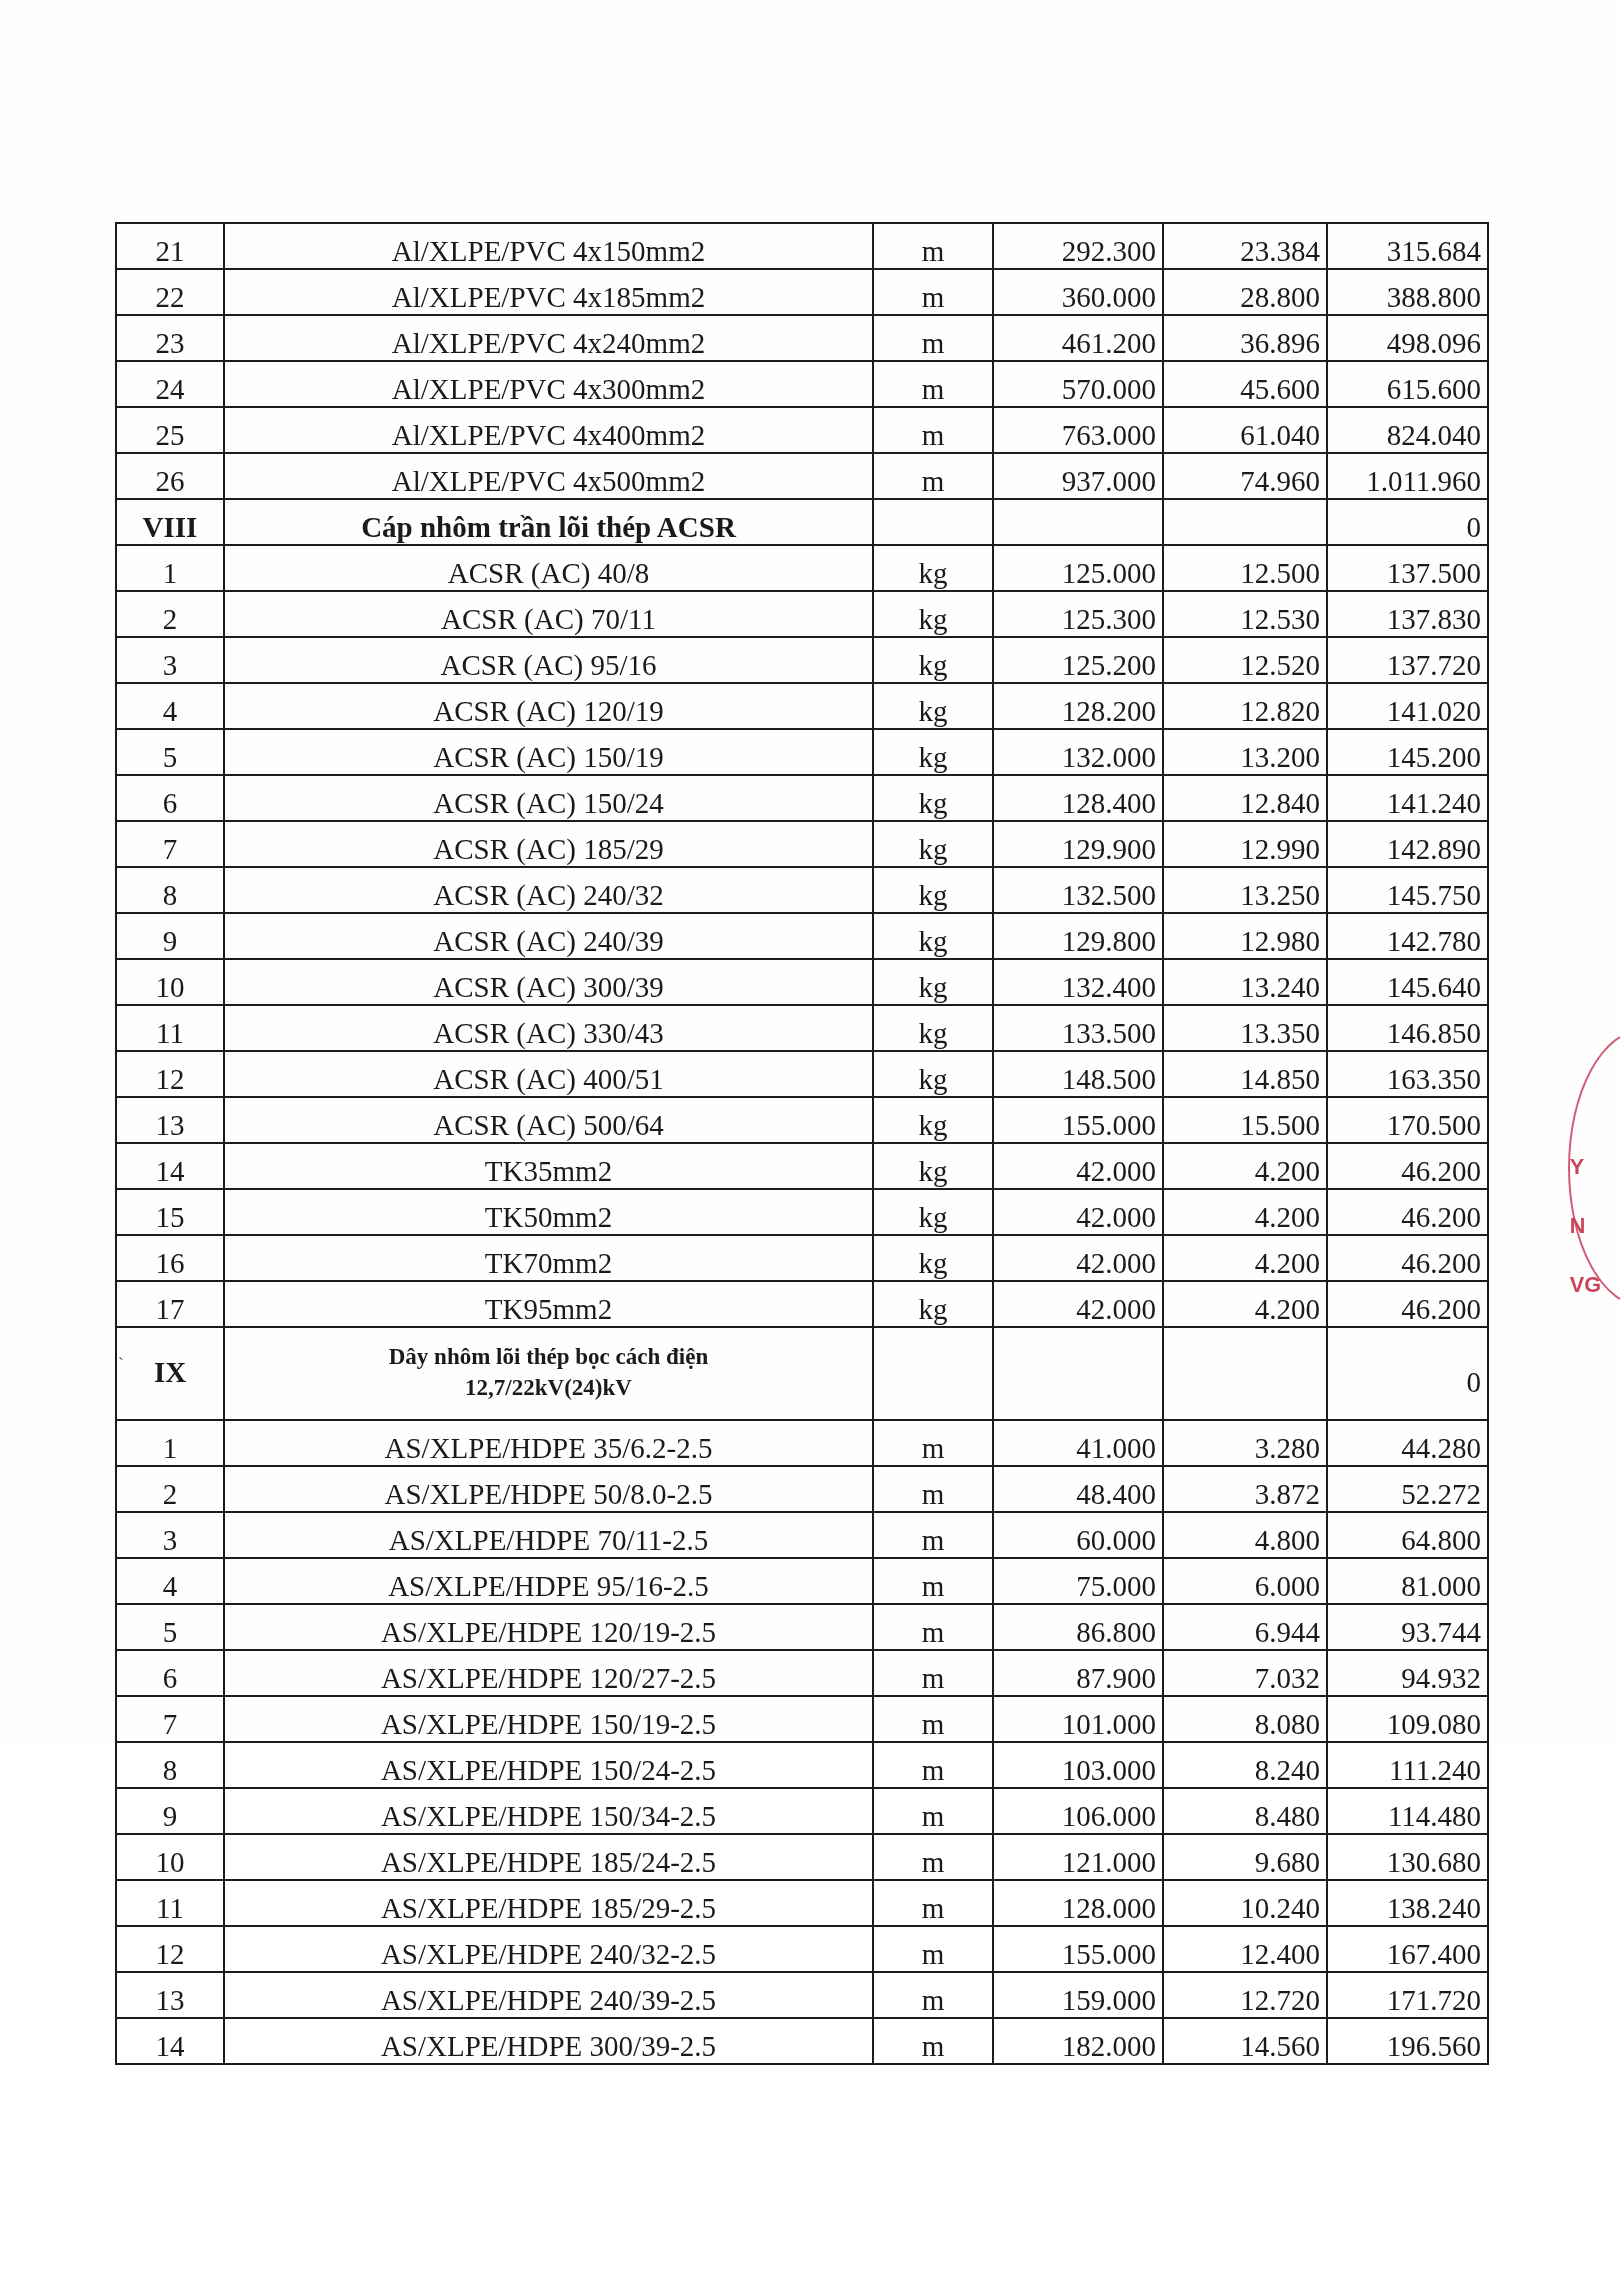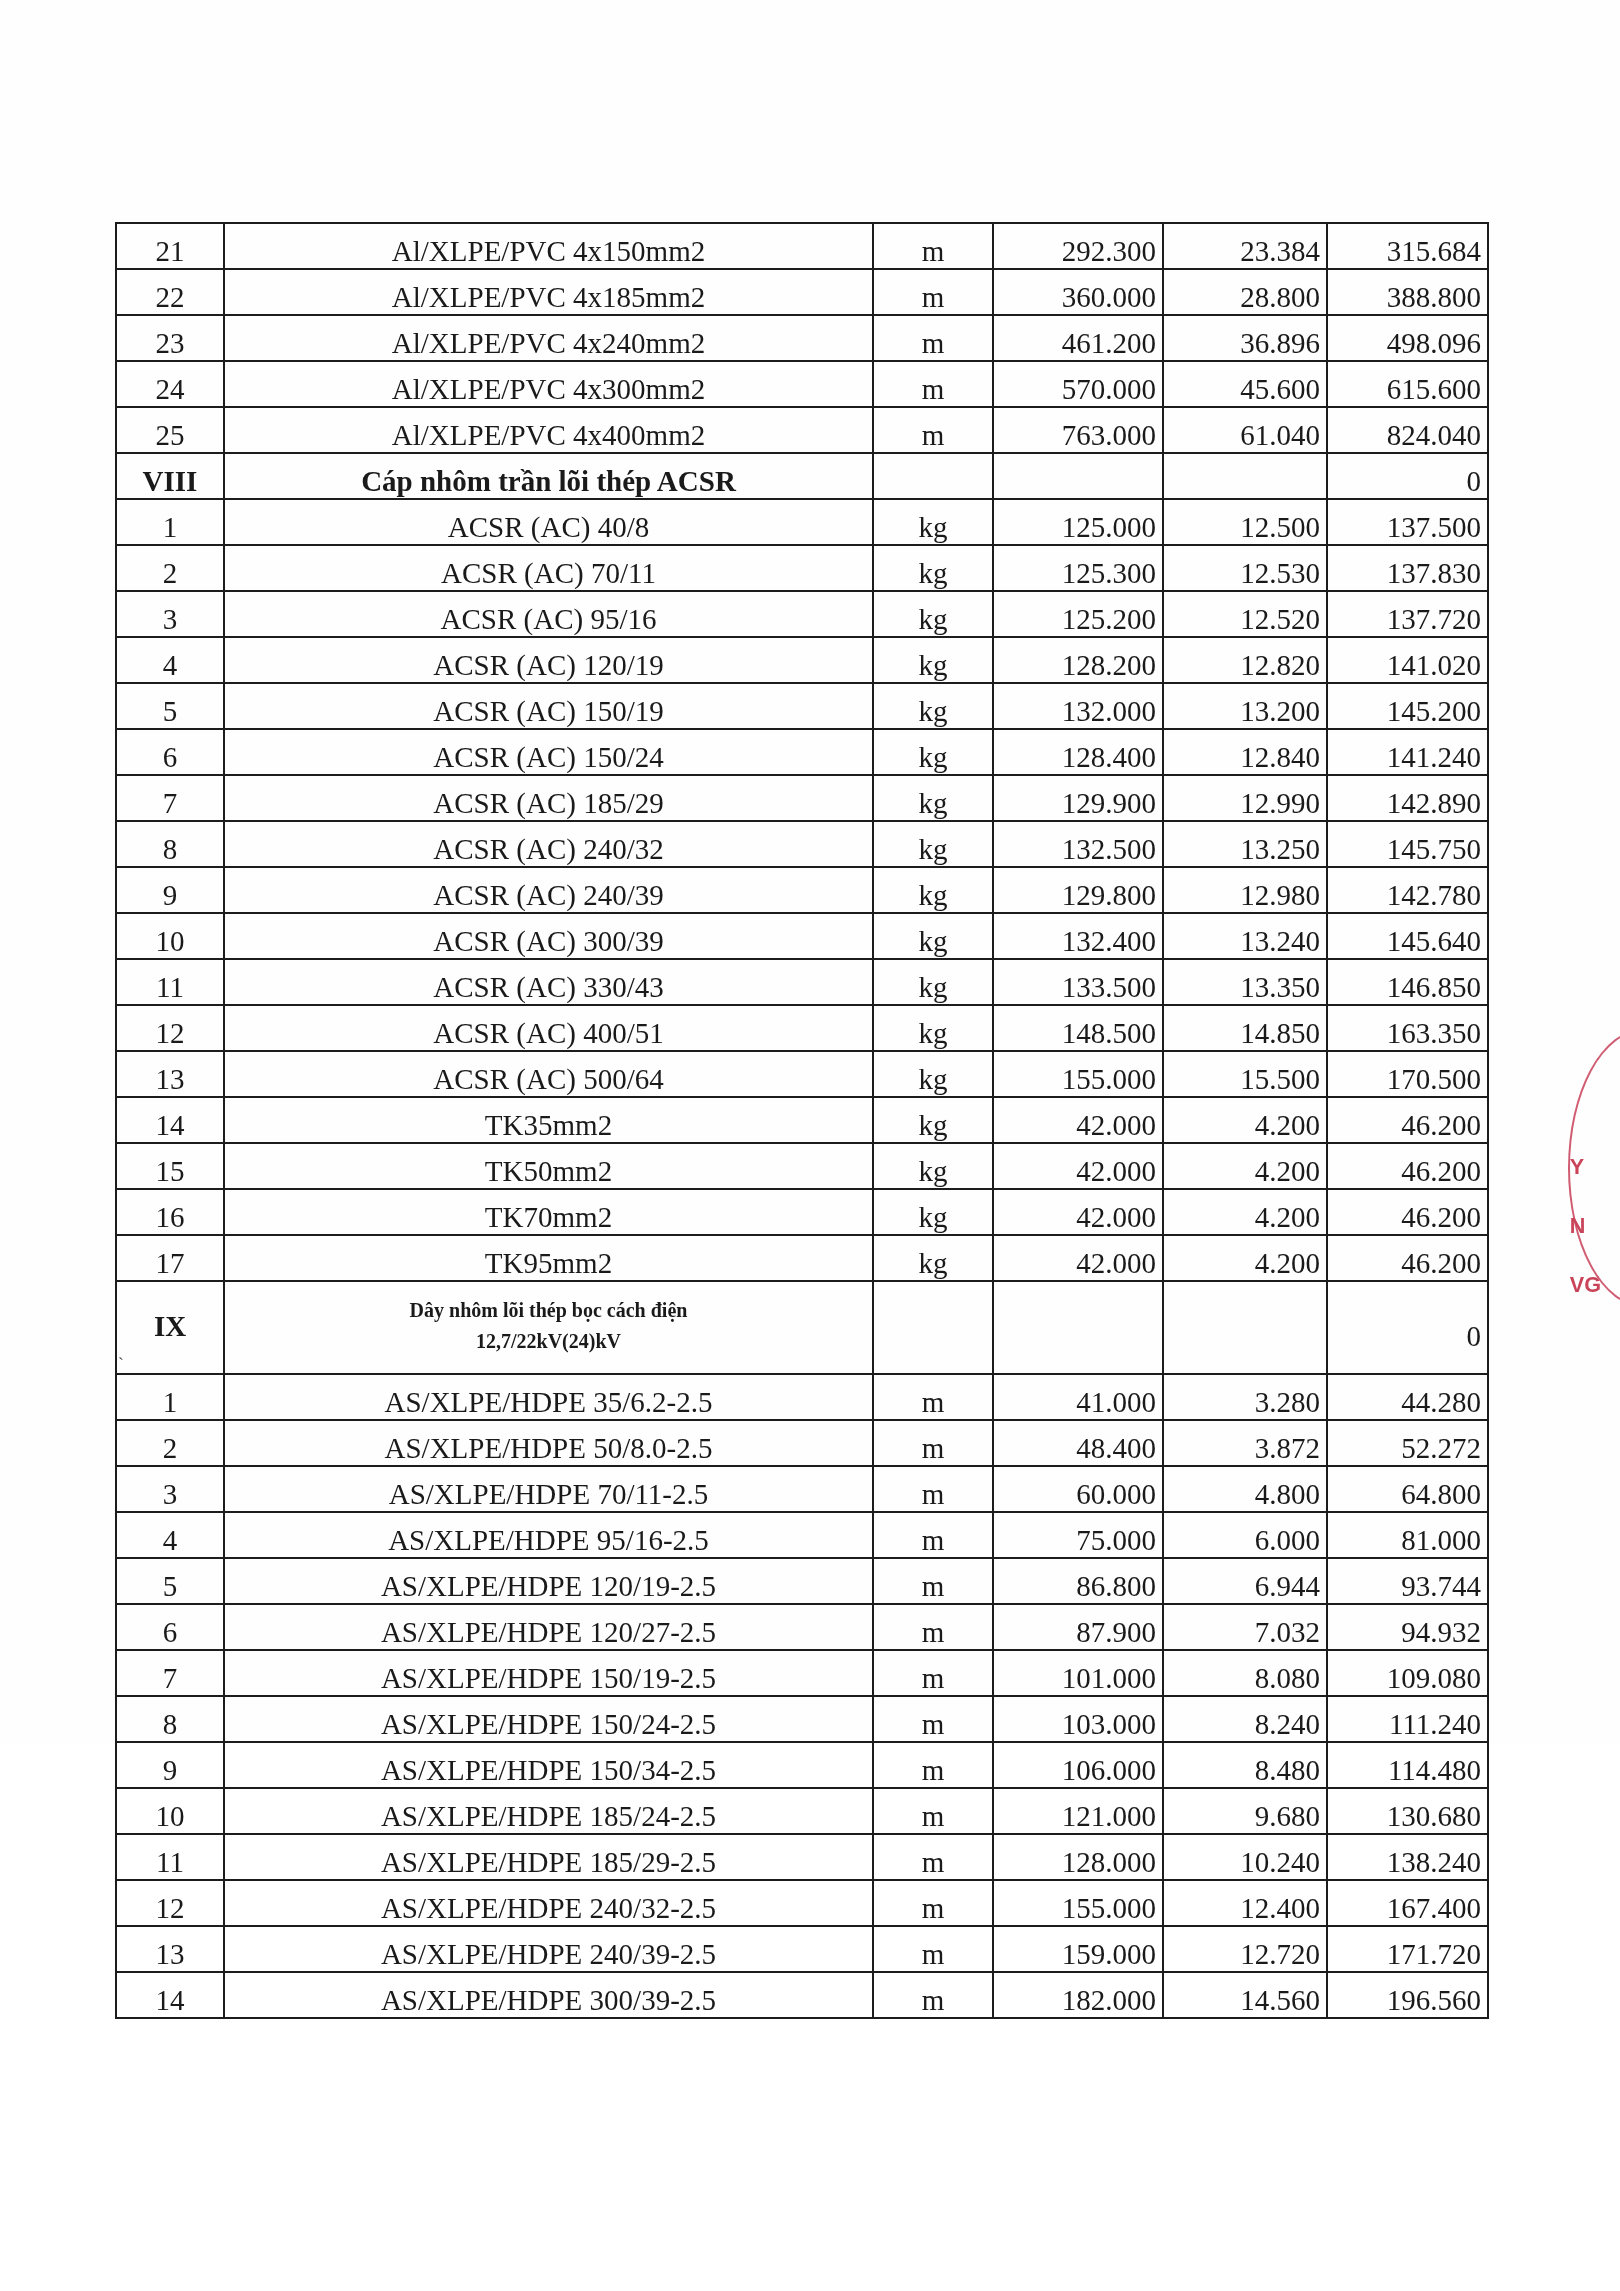--- a/index.html
+++ b/index.html
@@ -49,21 +49,21 @@
     td.stt   { text-align: center; }
     td.name  { text-align: center; padding-left: 3.9px; }
     td.unit  { text-align: center; }
     td.num   { text-align: right; padding-right: 2px; }
     tr.section td { font-weight: bold; }
     tr.section td.stt { font-family: "Liberation Serif", serif; }
     tr.section-tall td { height: 69px; }
     tr.section-tall td.name {
       white-space: normal;
       line-height: 31px;
-      font-size: 20px;
+      font-size: 23px;
       vertical-align: middle;
     }
     tr.section-tall td.stt { vertical-align: middle; }
     tr.section-tall td.num { vertical-align: middle; padding-top: 19.6px; }
     .page-footer {
       position: absolute;
       left: 0;
       width: 1620px;
       top: 2178px;
       text-align: center;
@@ -152,20 +152,28 @@
           <td class="num">615.600</td>
         </tr>
         <tr>
           <td class="stt">25</td>
           <td class="name">Al/XLPE/PVC 4x400mm2</td>
           <td class="unit">m</td>
           <td class="num">763.000</td>
           <td class="num">61.040</td>
           <td class="num">824.040</td>
         </tr>
+        <tr>
+          <td class="stt">26</td>
+          <td class="name">Al/XLPE/PVC 4x500mm2</td>
+          <td class="unit">m</td>
+          <td class="num">937.000</td>
+          <td class="num">74.960</td>
+          <td class="num">1.011.960</td>
+        </tr>
         <tr class="section">
           <td class="stt">VIII</td>
           <td class="name">Cáp nhôm trần lõi thép ACSR</td>
           <td class="unit"></td>
           <td class="num"></td>
           <td class="num"></td>
           <td class="num" style="font-weight: normal;">0</td>
         </tr>
         <tr>
           <td class="stt">1</td>

